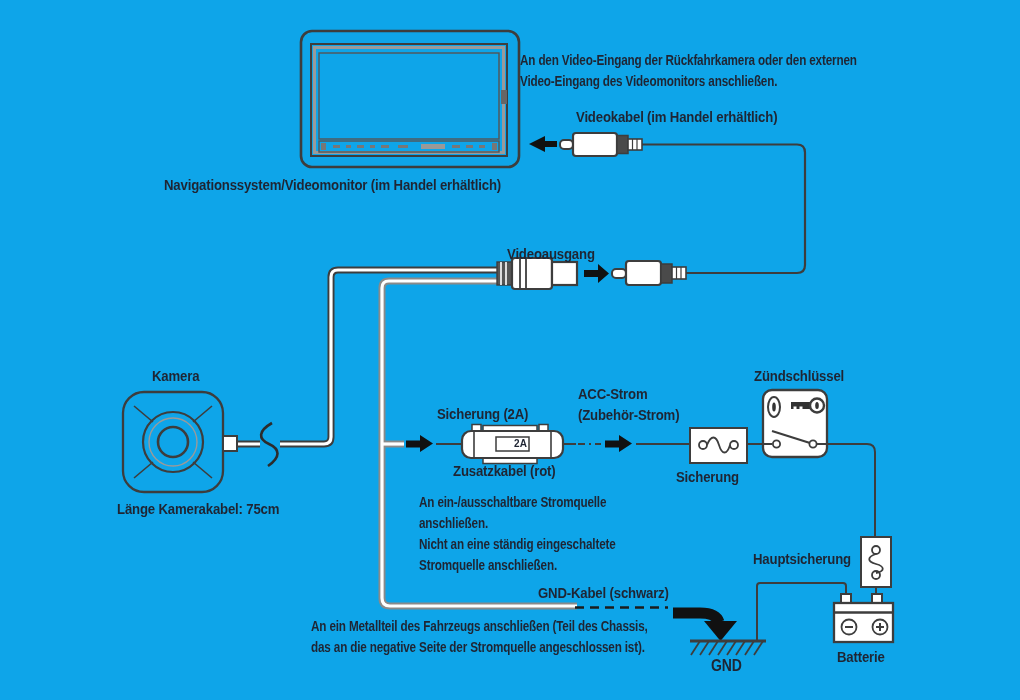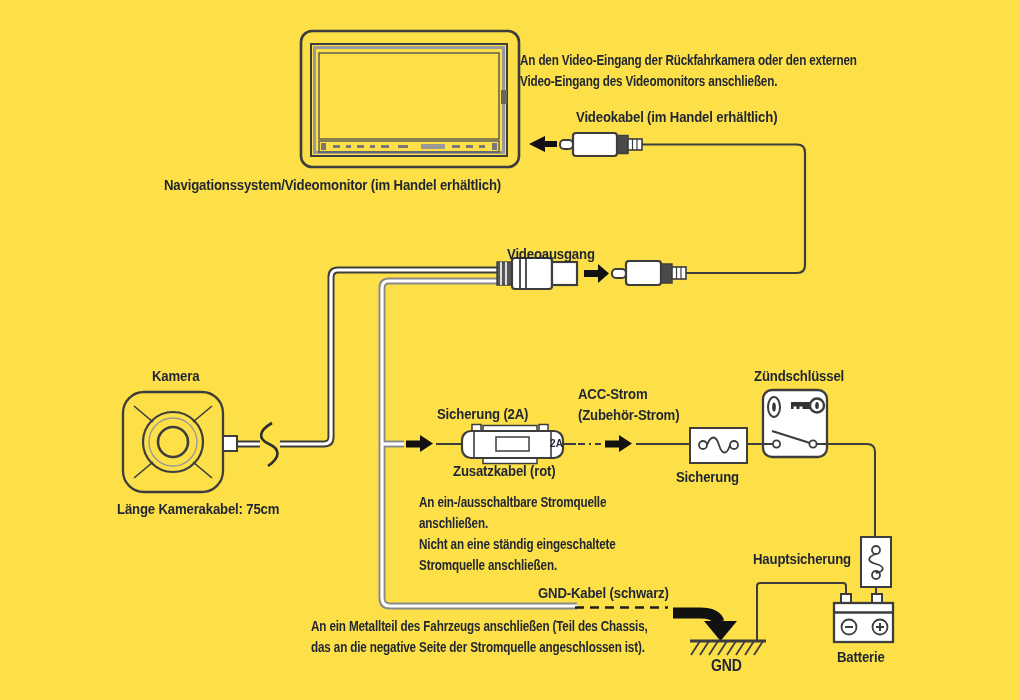--- a/index.html
+++ b/index.html
@@ -1,16 +1,16 @@
 <!DOCTYPE html>
 <html><head>
 <meta charset="utf-8">
 <style>
   html,body{margin:0;padding:0;background:#fff;}
-  #stage{position:relative;width:1020px;height:700px;background:#fde047;overflow:hidden;
+  #stage{position:relative;width:1020px;height:700px;background:#0ea5e9;overflow:hidden;
          font-family:"Liberation Sans",sans-serif;}
   #art{position:absolute;left:0;top:0;}
   .lbl,.note{position:absolute;color:#1f2533;font-weight:700;white-space:nowrap;
              transform-origin:0 0;letter-spacing:-0.2px;}
   .lbl{font-size:15.5px;line-height:19px;transform:scaleX(.85);}
   .note{font-size:15px;line-height:21px;transform:scaleX(.78);}
   .big{font-size:16.5px;}
 </style>
 </head>
 <body>
@@ -200,21 +200,21 @@
 
 <div class="lbl" style="left:576px;top:107px;">Videokabel  (im Handel erhältlich)</div>
 <div class="lbl" style="left:164px;top:175px;">Navigationssystem/Videomonitor (im Handel erhältlich)</div>
 <div class="lbl" style="left:507px;top:244px;">Videoausgang</div>
 
 <div class="lbl" style="left:152px;top:366px;">Kamera</div>
 <div class="lbl" style="left:117px;top:499px;">Länge Kamerakabel: 75cm</div>
 
 <div class="lbl" style="left:437px;top:404px;">Sicherung (2A)</div>
 <div class="lbl" style="left:453px;top:461px;">Zusatzkabel (rot)</div>
-<div style="position:absolute;left:496px;top:437px;width:49px;height:14px;color:#1f2533;font:700 10px/14px 'Liberation Sans',sans-serif;text-align:center;padding-left:36px;">2A</div>
+<div style="position:absolute;left:496px;top:437px;width:49px;height:14px;color:#1f2533;font:700 10px/14px 'Liberation Sans',sans-serif;text-align:center;">2A</div>
 
 <div class="lbl" style="left:578px;top:384px;">ACC-Strom</div>
 <div class="lbl" style="left:578px;top:405px;">(Zubehör-Strom)</div>
 
 <div class="note" style="left:419px;top:491px;">An ein-/ausschaltbare Stromquelle</div>
 <div class="note" style="left:419px;top:512px;">anschließen.</div>
 <div class="note" style="left:419px;top:533px;">Nicht an eine ständig eingeschaltete</div>
 <div class="note" style="left:419px;top:554px;">Stromquelle anschließen.</div>
 
 <div class="lbl" style="left:676px;top:467px;">Sicherung</div>

